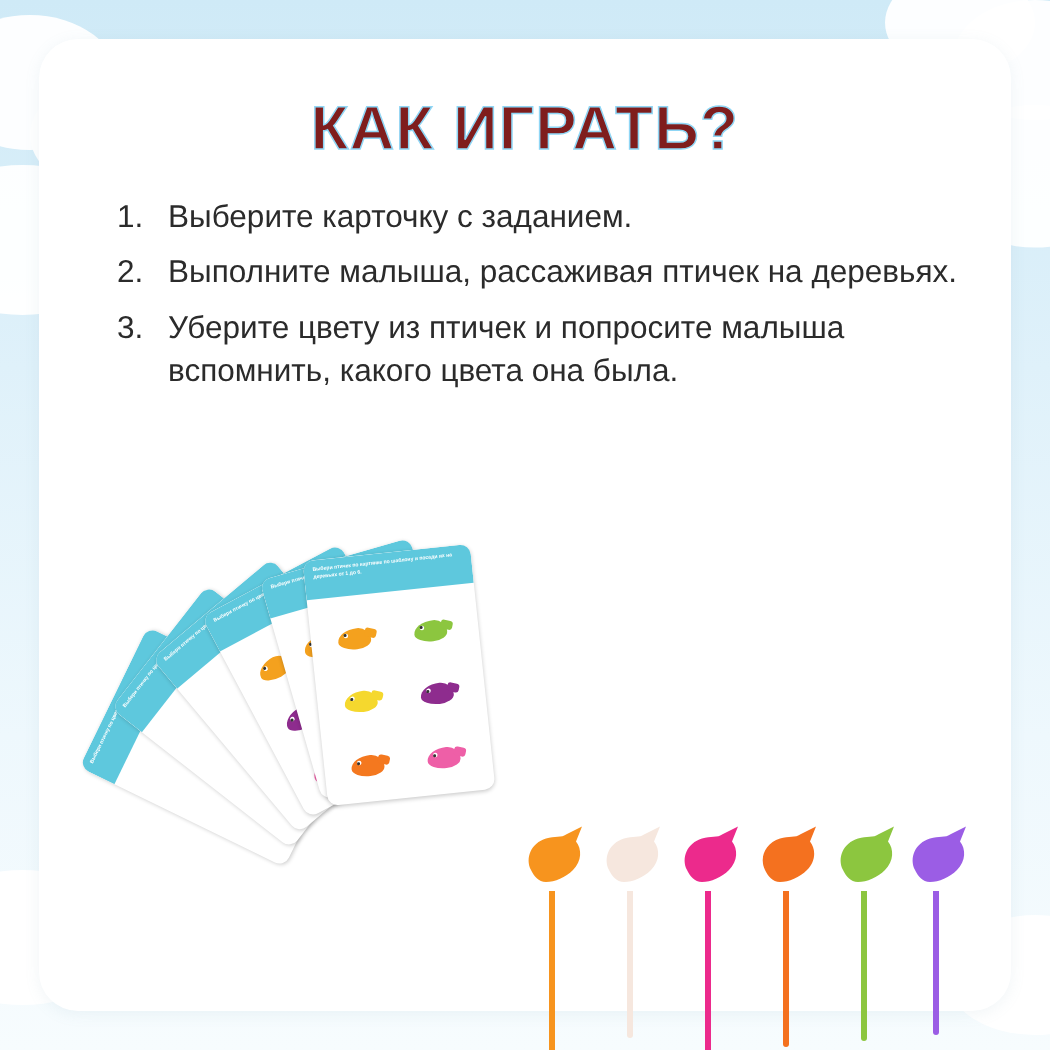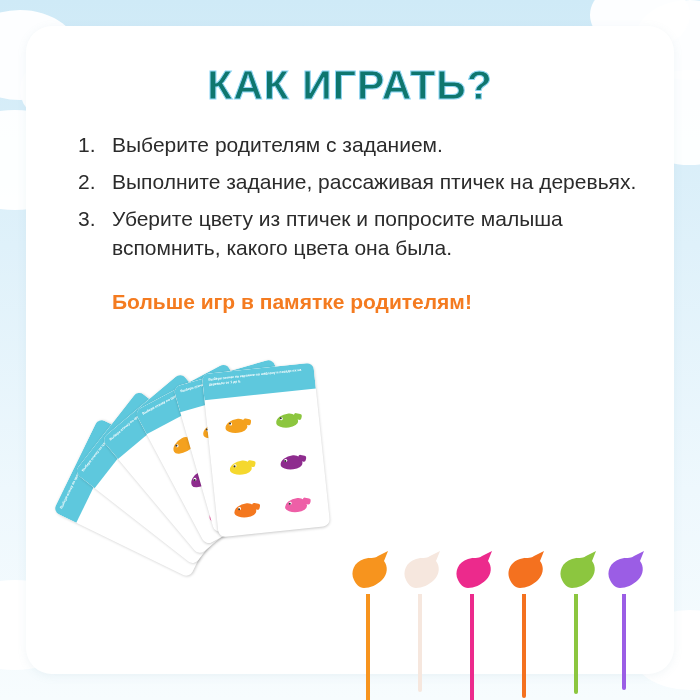--- a/index.html
+++ b/index.html
@@ -49,21 +49,21 @@
 
   .title {
     position: absolute;
     left: 0;
     top: 36px;
     width: 100%;
     text-align: center;
     font-size: 41px;
     font-weight: bold;
     letter-spacing: 1px;
-    color: #0f766e;
+    color: #7f1d1d;
     text-transform: uppercase;
     -webkit-text-stroke: 1px #8fd6f5;
   }
 
   .steps {
     position: absolute;
     left: 52px;
     top: 104px;
     width: 560px;
   }
@@ -221,33 +221,32 @@
   <div class="cloud cloud-g"></div>
   <div class="cloud cloud-h"></div>
 
   <div class="card">
 
     <div class="title">КАК ИГРАТЬ?</div>
 
     <div class="steps">
       <div class="step">
         <div class="step-num">1.</div>
-        <div class="step-text">Выберите родителям с заданием.</div>
+        <div class="step-text">Выберите карточку с заданием.</div>
       </div>
       <div class="step">
         <div class="step-num">2.</div>
-        <div class="step-text">Выполните задание, рассаживая птичек на деревьях.</div>
+        <div class="step-text">Выполните малыша, рассаживая птичек на деревьях.</div>
       </div>
       <div class="step">
         <div class="step-num">3.</div>
         <div class="step-text">Уберите цвету из птичек и попросите малыша вспомнить, какого цвета она была.</div>
       </div>
     </div>
 
-    <div class="footnote">Больше игр в памятке родителям!</div>
 
     <div class="fan">
       <div class="fcard fc1">
         <div class="band">
           <span class="band-text">Выбери птичку по цвету</span>
         </div>
       </div>
       <div class="fcard fc2">
         <div class="band">
           <span class="band-text">Выбери птичку по цвету</span>

